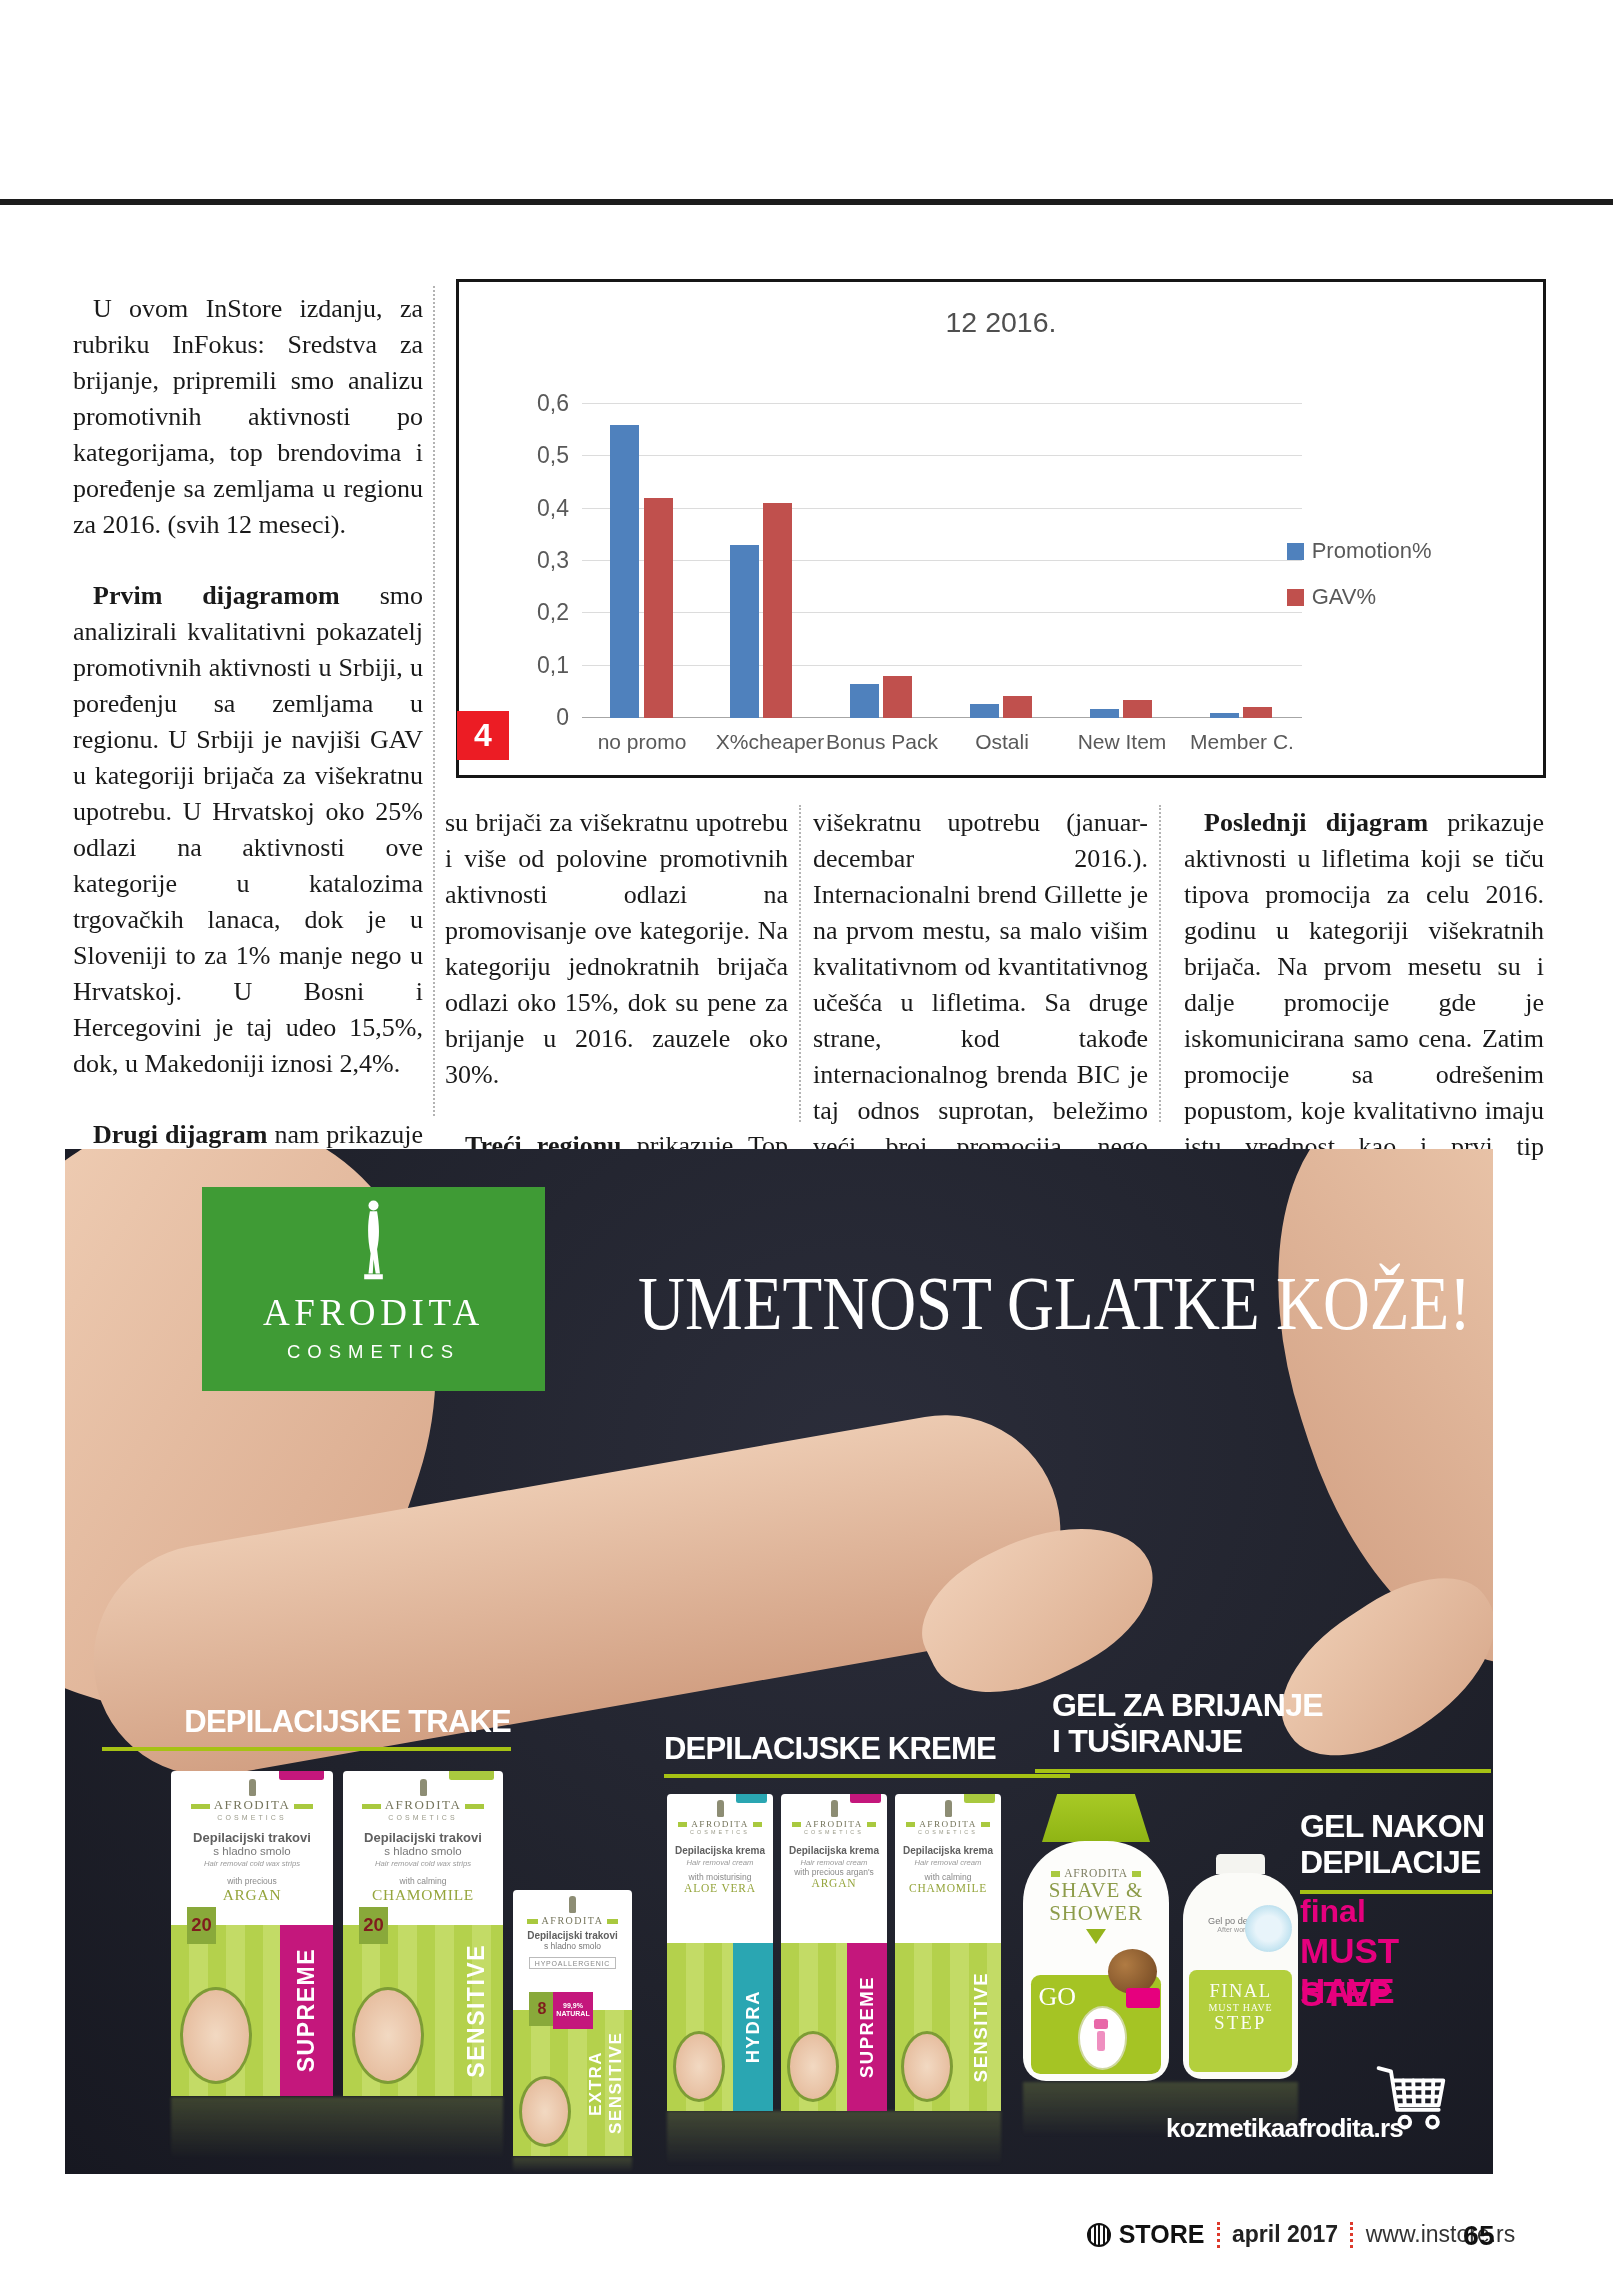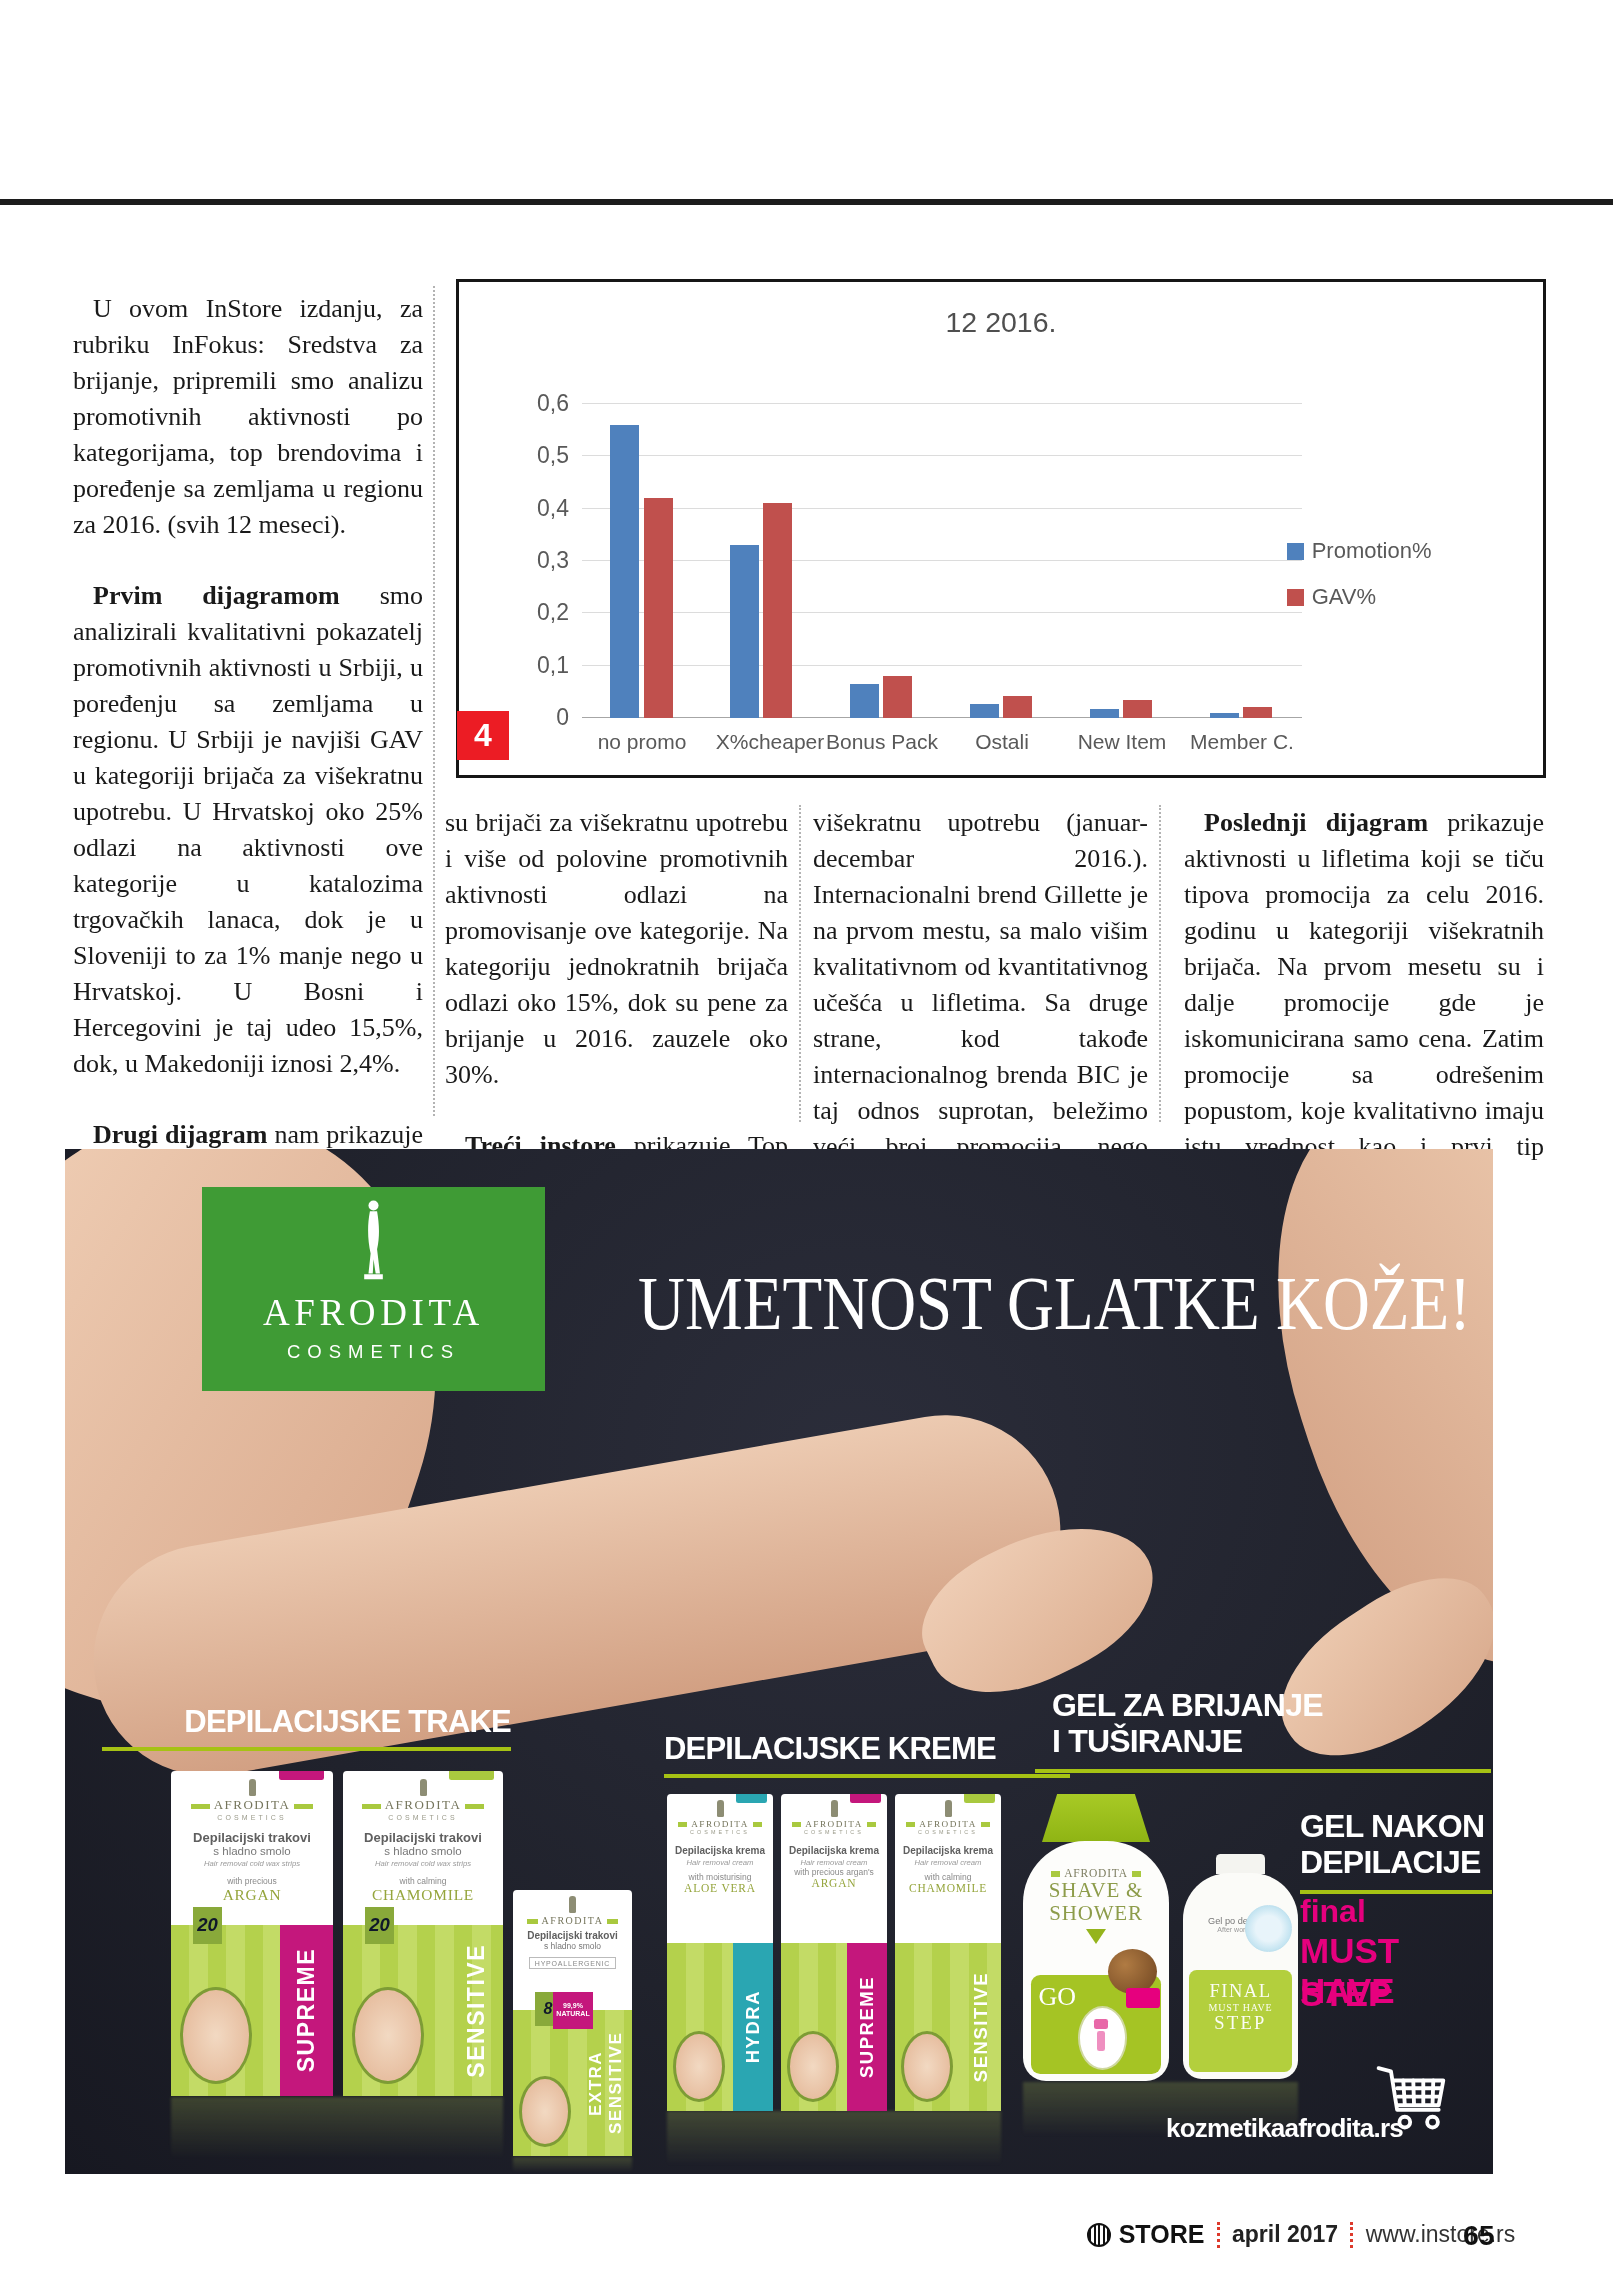--- a/index.html
+++ b/index.html
@@ -80,22 +80,22 @@
   .ping{font-family:"Liberation Serif",serif;font-size:15.4px;color:#95a53c;letter-spacing:0.8px;}
   .green-area{position:absolute;left:0;right:0;bottom:0;
       background:repeating-linear-gradient(90deg,#b4d14c 0 18.5px,#c3db66 18.5px 37px);}
   .oval{position:absolute;left:9.2px;bottom:12.3px;width:66px;height:91px;border:3.1px solid #7d9c35;
         border-radius:50%;background:radial-gradient(#f2d9c2,#e2b392);}
   .oval.small{width:46px;height:65px;left:6.2px;bottom:9.2px;}
   .band{position:absolute;right:0;top:0;bottom:0;width:33%;display:flex;align-items:center;justify-content:center;}
   .band span{writing-mode:vertical-rl;transform:rotate(180deg);color:#fff;font-weight:bold;
              font-size:23px;letter-spacing:1.5px;}
   .band.small span{font-size:17px;}
-  .count{position:absolute;left:22px;top:-18.5px;width:29px;height:37px;background:#89a93a;color:#0f172a;
-         font-weight:bold;font-size:18.5px;display:flex;align-items:center;justify-content:center;font-style:italic;}
+  .count{position:absolute;left:16px;top:-18.5px;width:29px;height:37px;background:#89a93a;color:#7f1d1d;
+         font-weight:bold;font-size:18.5px;display:flex;align-items:center;justify-content:center;}
   .cornerchip{position:absolute;top:0;right:9.2px;width:45px;height:9.2px;border-radius:0 0 2.3px 2.3px;}
   .chip-outline{display:inline-block;margin-top:6.2px;font-size:7px;letter-spacing:0.8px;color:#888;
                 border:0.8px solid #bbb;padding:1.5px 4.6px;}
   .natchip{position:absolute;left:40px;top:-18.5px;width:40px;height:37px;background:#c4177c;color:#fff;
            font-size:7px;line-height:8.5px;display:flex;align-items:center;justify-content:center;
            flex-direction:column;font-weight:bold;}
   .refl{position:absolute;z-index:2;background:linear-gradient(180deg,rgba(190,214,90,0.22),rgba(0,0,0,0));
         filter:blur(1.5px);}
 
   
@@ -206,21 +206,21 @@
       <div class="leg-row">
         <div class="leg-swatch" style="background-color: rgb(192, 80, 77);"></div>
         <div class="leg-label">GAV%</div>
       </div>
     </div>
   </div>
   <div id="fig-badge" class="abs">4</div>
 
   <div class="abs col" style="left:445px;top:805px;width:343px;">
     <p><span>su brijači za višekratnu upotrebu i više od polovine promotivnih aktivnosti odlazi na promovisanje ove kategorije. Na kategoriju jednokratnih brijača odlazi oko 15%, dok su pene za brijanje u 2016. zauzele oko 30%.</span></p>
-    <p class="gap ind"><b>Treći instore</b><span> prikazuje Top brendove u najpromovisanijoj kategoriji, brijači za</span></p>
+    <p class="gap ind"><b>Treći regionu</b><span> prikazuje Top brendove u najpromovisanijoj kategoriji, brijači za</span></p>
   </div>
   <div class="abs vdiv" style="left:799px;top:805px;height:317px;"></div>
   <div class="abs col" style="left:813px;top:805px;width:335px;">
     <p><span>višekratnu upotrebu (januar-decembar 2016.). Internacionalni brend Gillette je na prvom mestu, sa malo višim kvalitativnom od kvantitativnog učešća u lifletima. Sa druge strane, kod takođe internacionalnog brenda BIC je taj odnos suprotan, beležimo veći broj promocija, nego kvantitativni parametar.</span></p>
   </div>
   <div class="abs vdiv" style="left:1159px;top:805px;height:317px;"></div>
   <div class="abs col" style="left:1184px;top:805px;width:360px;">
     <p class="ind"><b>Poslednji dijagram</b><span> prikazuje aktivnosti u lifletima koji se tiču tipova promocija za celu 2016. godinu u kategoriji višekratnih brijača. Na prvom mesetu su i dalje promocije gde je iskomunicirana samo cena. Zatim promocije sa odrešenim popustom, koje kvalitativno imaju istu vrednost kao i prvi tip promocije.</span></p>
   </div>
 

